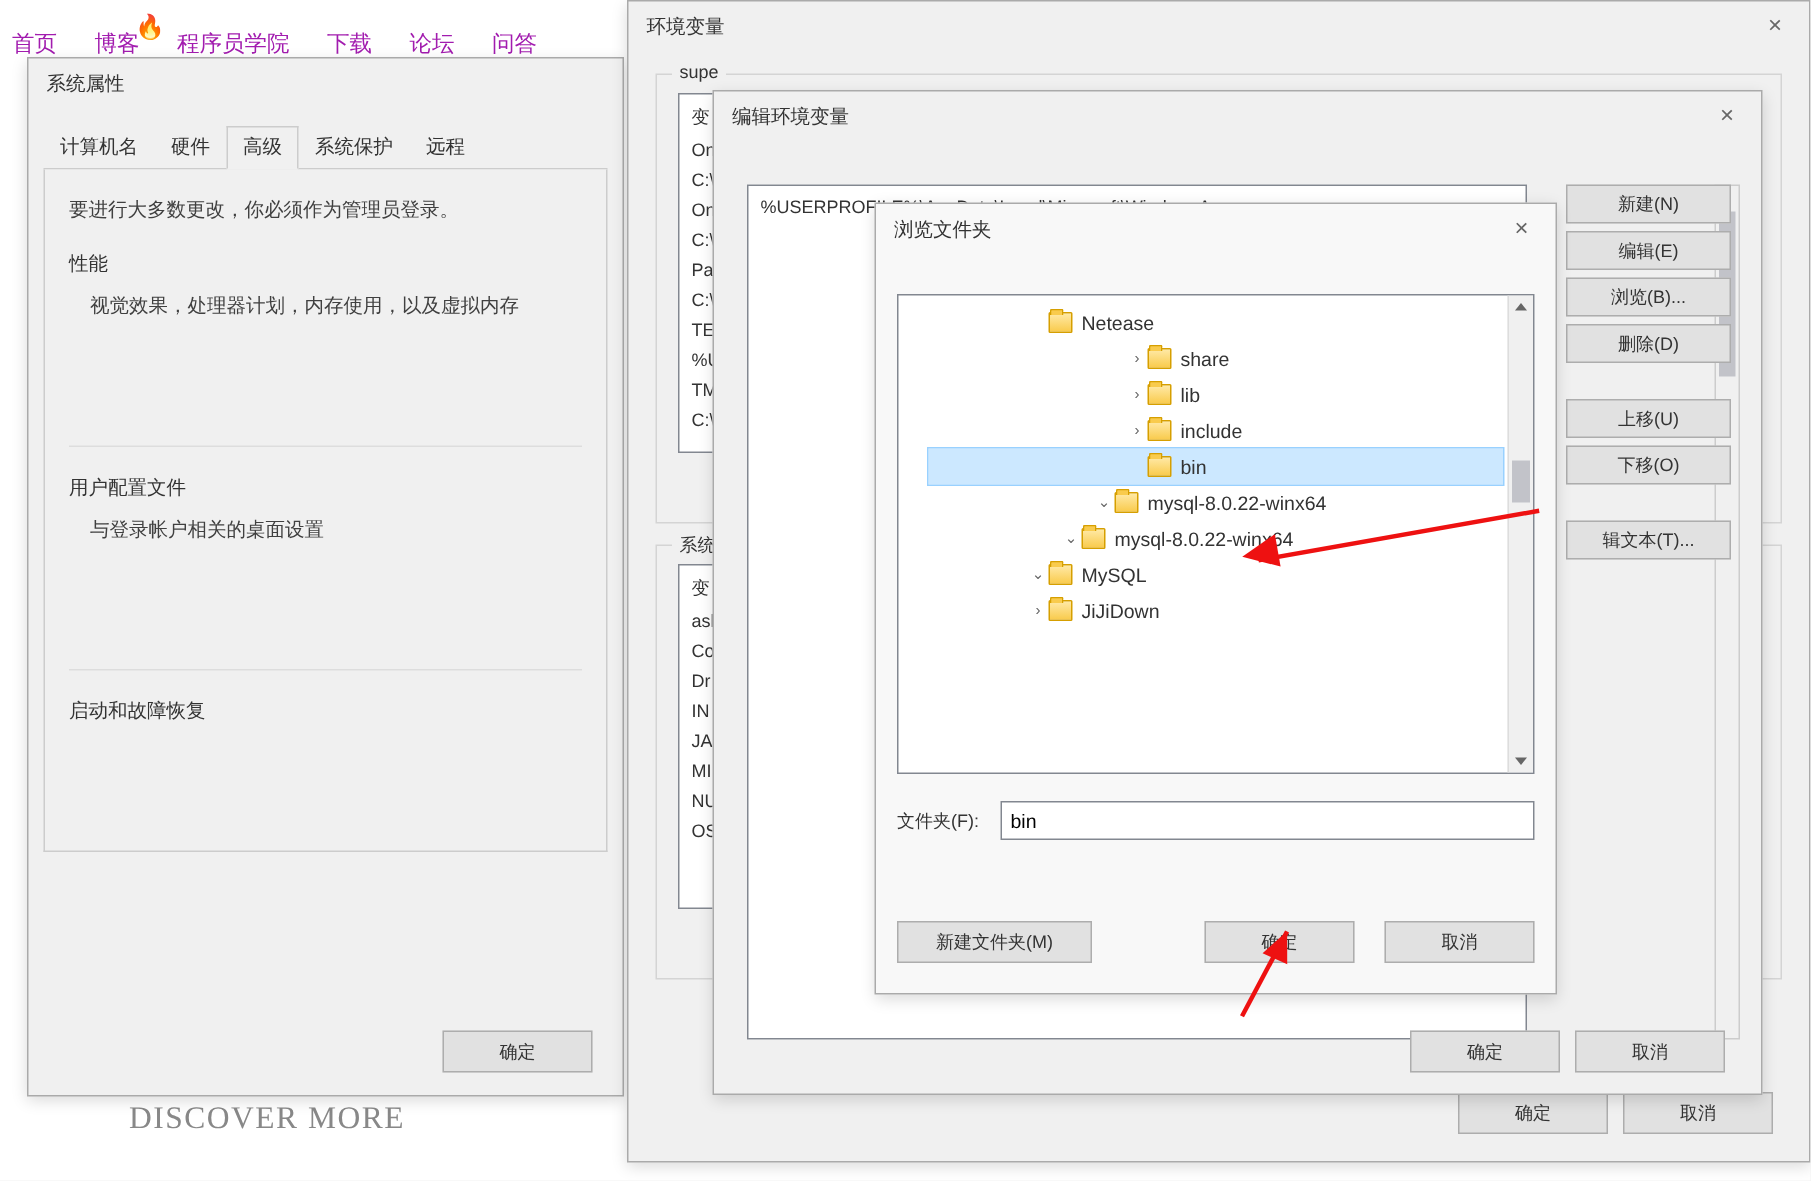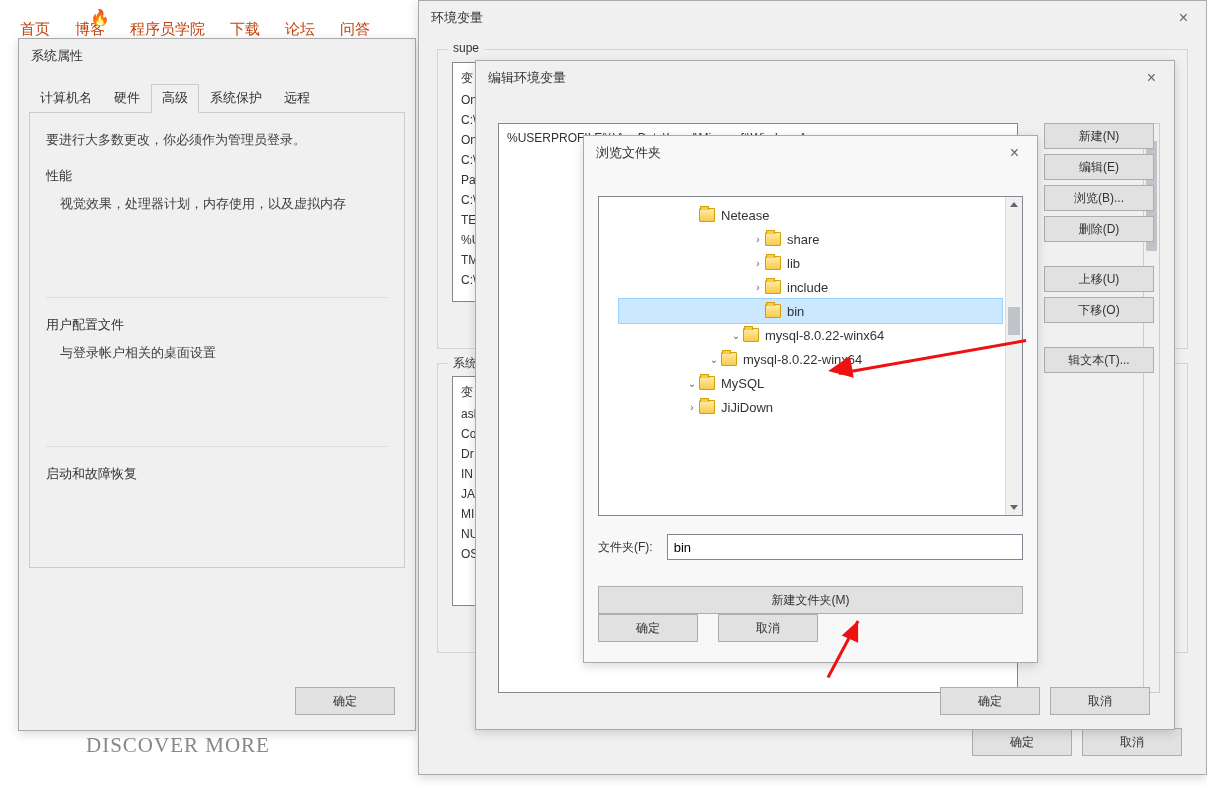--- a/index.html
+++ b/index.html
@@ -12,23 +12,23 @@
       height: 787px;
       overflow: hidden;
       color: #333;
     }
     .nav-bar {
       position: absolute;
       top: 20px;
       left: 0;
       display: flex;
       gap: 25px;
-      padding-left: 20px;
+      padding-left: 8px;
       font-size: 15px;
-      color: #c2410c;
+      color: #a21caf;
     }
     .nav-item { cursor: pointer; }
     .fire-icon {
       color: #c40000;
       position: absolute;
       top: 8px;
       left: 90px;
       font-size: 16px;
     }
     .discover-more {
@@ -266,21 +266,20 @@
       border: 1px solid #828790;
       padding: 2px 6px;
       font-size: 13px;
     }
     .browse-btns {
       position: absolute;
       left: 14px; right: 14px;
       bottom: 20px;
       display: flex;
       justify-content: space-between;
-      flex-direction: column;
     }
     .browse-right { display: flex; gap: 20px; }
 
     
     .arrow1-line {
       position: absolute;
       left: 839px; top: 372px;
       width: 190px; height: 3px;
       background: #e11;
       transform-origin: left center;

